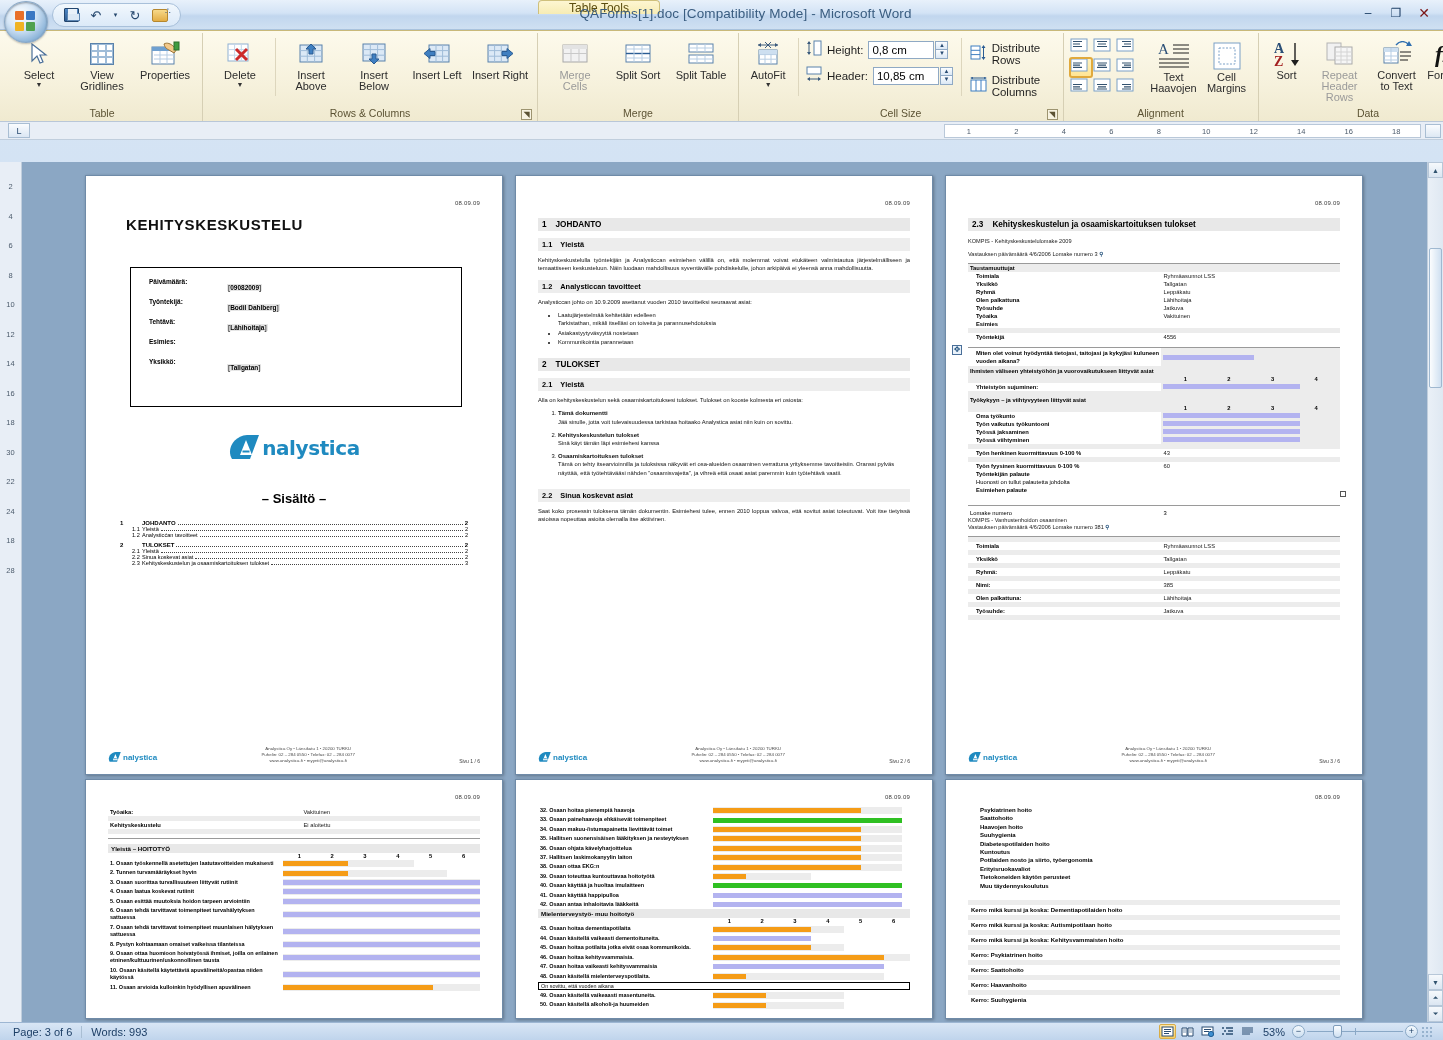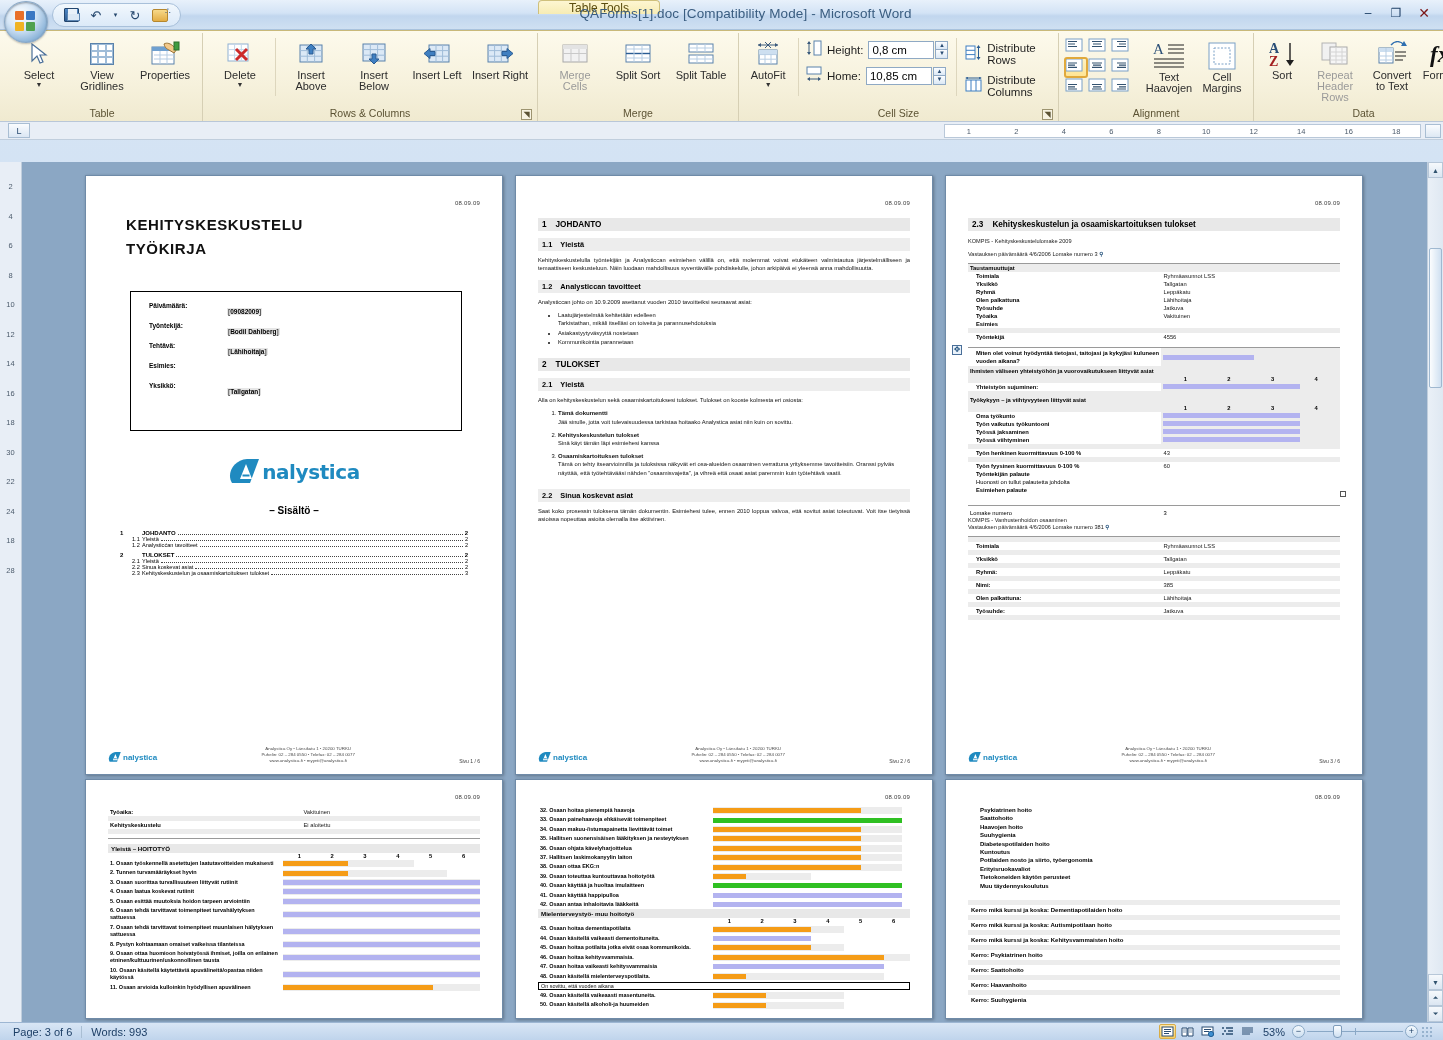--- a/index.html
+++ b/index.html
@@ -142,21 +142,21 @@
       display:inline-block; background:#e6e6e6; padding:0 1px; }
   .fval .brk{ color:#444; }
   .fline { border-bottom:1px solid #000; height:1px; margin-top:3px; }
 
   .logo-an { margin:26px 0 0 0; text-align:center; }
   .logo-an .lg { display:inline-flex; align-items:center; }
   .logo-an .mark { width:34px;height:30px; position:relative; }
   .logo-an .mark svg{ display:block; }
   .logo-an .word{ font-size:20px; font-weight:bold; color:#1f8ac0; letter-spacing:-.4px;
       font-family:"DejaVu Sans", sans-serif; }
-  .sisalto { text-align:center; font-size:10px; font-weight:bold; margin-top:14px; color:#000;}
+  .sisalto { text-align:center; font-size:13px; font-weight:bold; margin-top:24px; color:#000;}
   .toc { margin:14px 12px 0 12px; }
   .tocrow { display:flex; align-items:baseline; font-size:5.6px; color:#000; }
   .tocrow.lvl1 { font-weight:bold; font-size:6px; margin-top:4px; }
   .tocrow .num { width:22px; flex:none; }
   .tocrow.lvl2 .num { width:22px; padding-left:12px; }
   .tocrow .ttl { white-space:nowrap; }
   .tocrow .dots { flex:1; border-bottom:1px dotted #444; margin:0 2px 1px; }
   .tocrow .pg { flex:none; }
 
   .pfooter { position:absolute; left:22px; right:22px; bottom:10px;
@@ -457,21 +457,21 @@
             </span>
           </div>
           <div style="display:flex;align-items:center;gap:5px">
             <span>
               <svg width="16" height="16" viewBox="0 0 16 16">
                   <rect x="1" y="1" width="14" height="7" fill="#fff" stroke="#5a82ab"></rect>
                   <path d="M2 13 h12" stroke="#3b5a7c"></path>
                   <path d="M1 13 l3 -2 v4z M15 13 l-3 -2 v4z" fill="#3b5a7c"></path>
                 </svg>
             </span>
-            <span style="font-size:11.5px;color:#1f1f1f">Home:</span>
+            <span style="font-size:11.5px;color:#1f1f1f">Header:</span>
             <span style="display:flex">
               <input style="width: 66px; height: 18px; font-size: 11.5px; font-family: &quot;Liberation Sans&quot;, sans-serif; border: 1px solid rgb(143, 169, 196); padding: 0px 3px;" value="10,85 cm">
               <span style="display:flex;flex-direction:column;margin-left:1px">
                 <span style="width:13px;height:9px;border:1px solid #8fa9c4;background:linear-gradient(to bottom,#fbfdff,#dbe8f5);font-size:6px;line-height:7px;text-align:center;color:#2a4d73">▲</span>
                 <span style="width:13px;height:9px;border:1px solid #8fa9c4;border-top:none;background:linear-gradient(to bottom,#fbfdff,#dbe8f5);font-size:6px;line-height:7px;text-align:center;color:#2a4d73">▼</span>
               </span>
             </span>
           </div>
         </div>
         <div style="width:1px;height:58px;background:#ddd6bd;margin:2px 7px 0"></div>
@@ -651,21 +651,20 @@
       <div>18</div>
       <div>28</div>
     </div>
 
     <div class="docscroll">
       <div class="pagegrid">
 
         <div class="page">
           <div class="pdate">08.09.09</div>
           <div class="bigtitle">KEHITYSKESKUSTELU</div>
-          <div class="bigtitle second">TYÖKIRJA</div>
 
           <div class="formbox">
             <div class="frow">
               <span class="flabel">Päivämäärä:</span>
               <span class="fvalwrap"><span class="fval"><span class="brk">[</span><span>09082009</span><span class="brk">]</span></span><span class="fline"></span></span>
             </div>
             <div class="frow">
               <span class="flabel">Työntekijä:</span>
               <span class="fvalwrap"><span class="fval"><span class="brk">[</span><span>Bodil Dahlberg</span><span class="brk">]</span></span><span class="fline"></span></span>
             </div>

